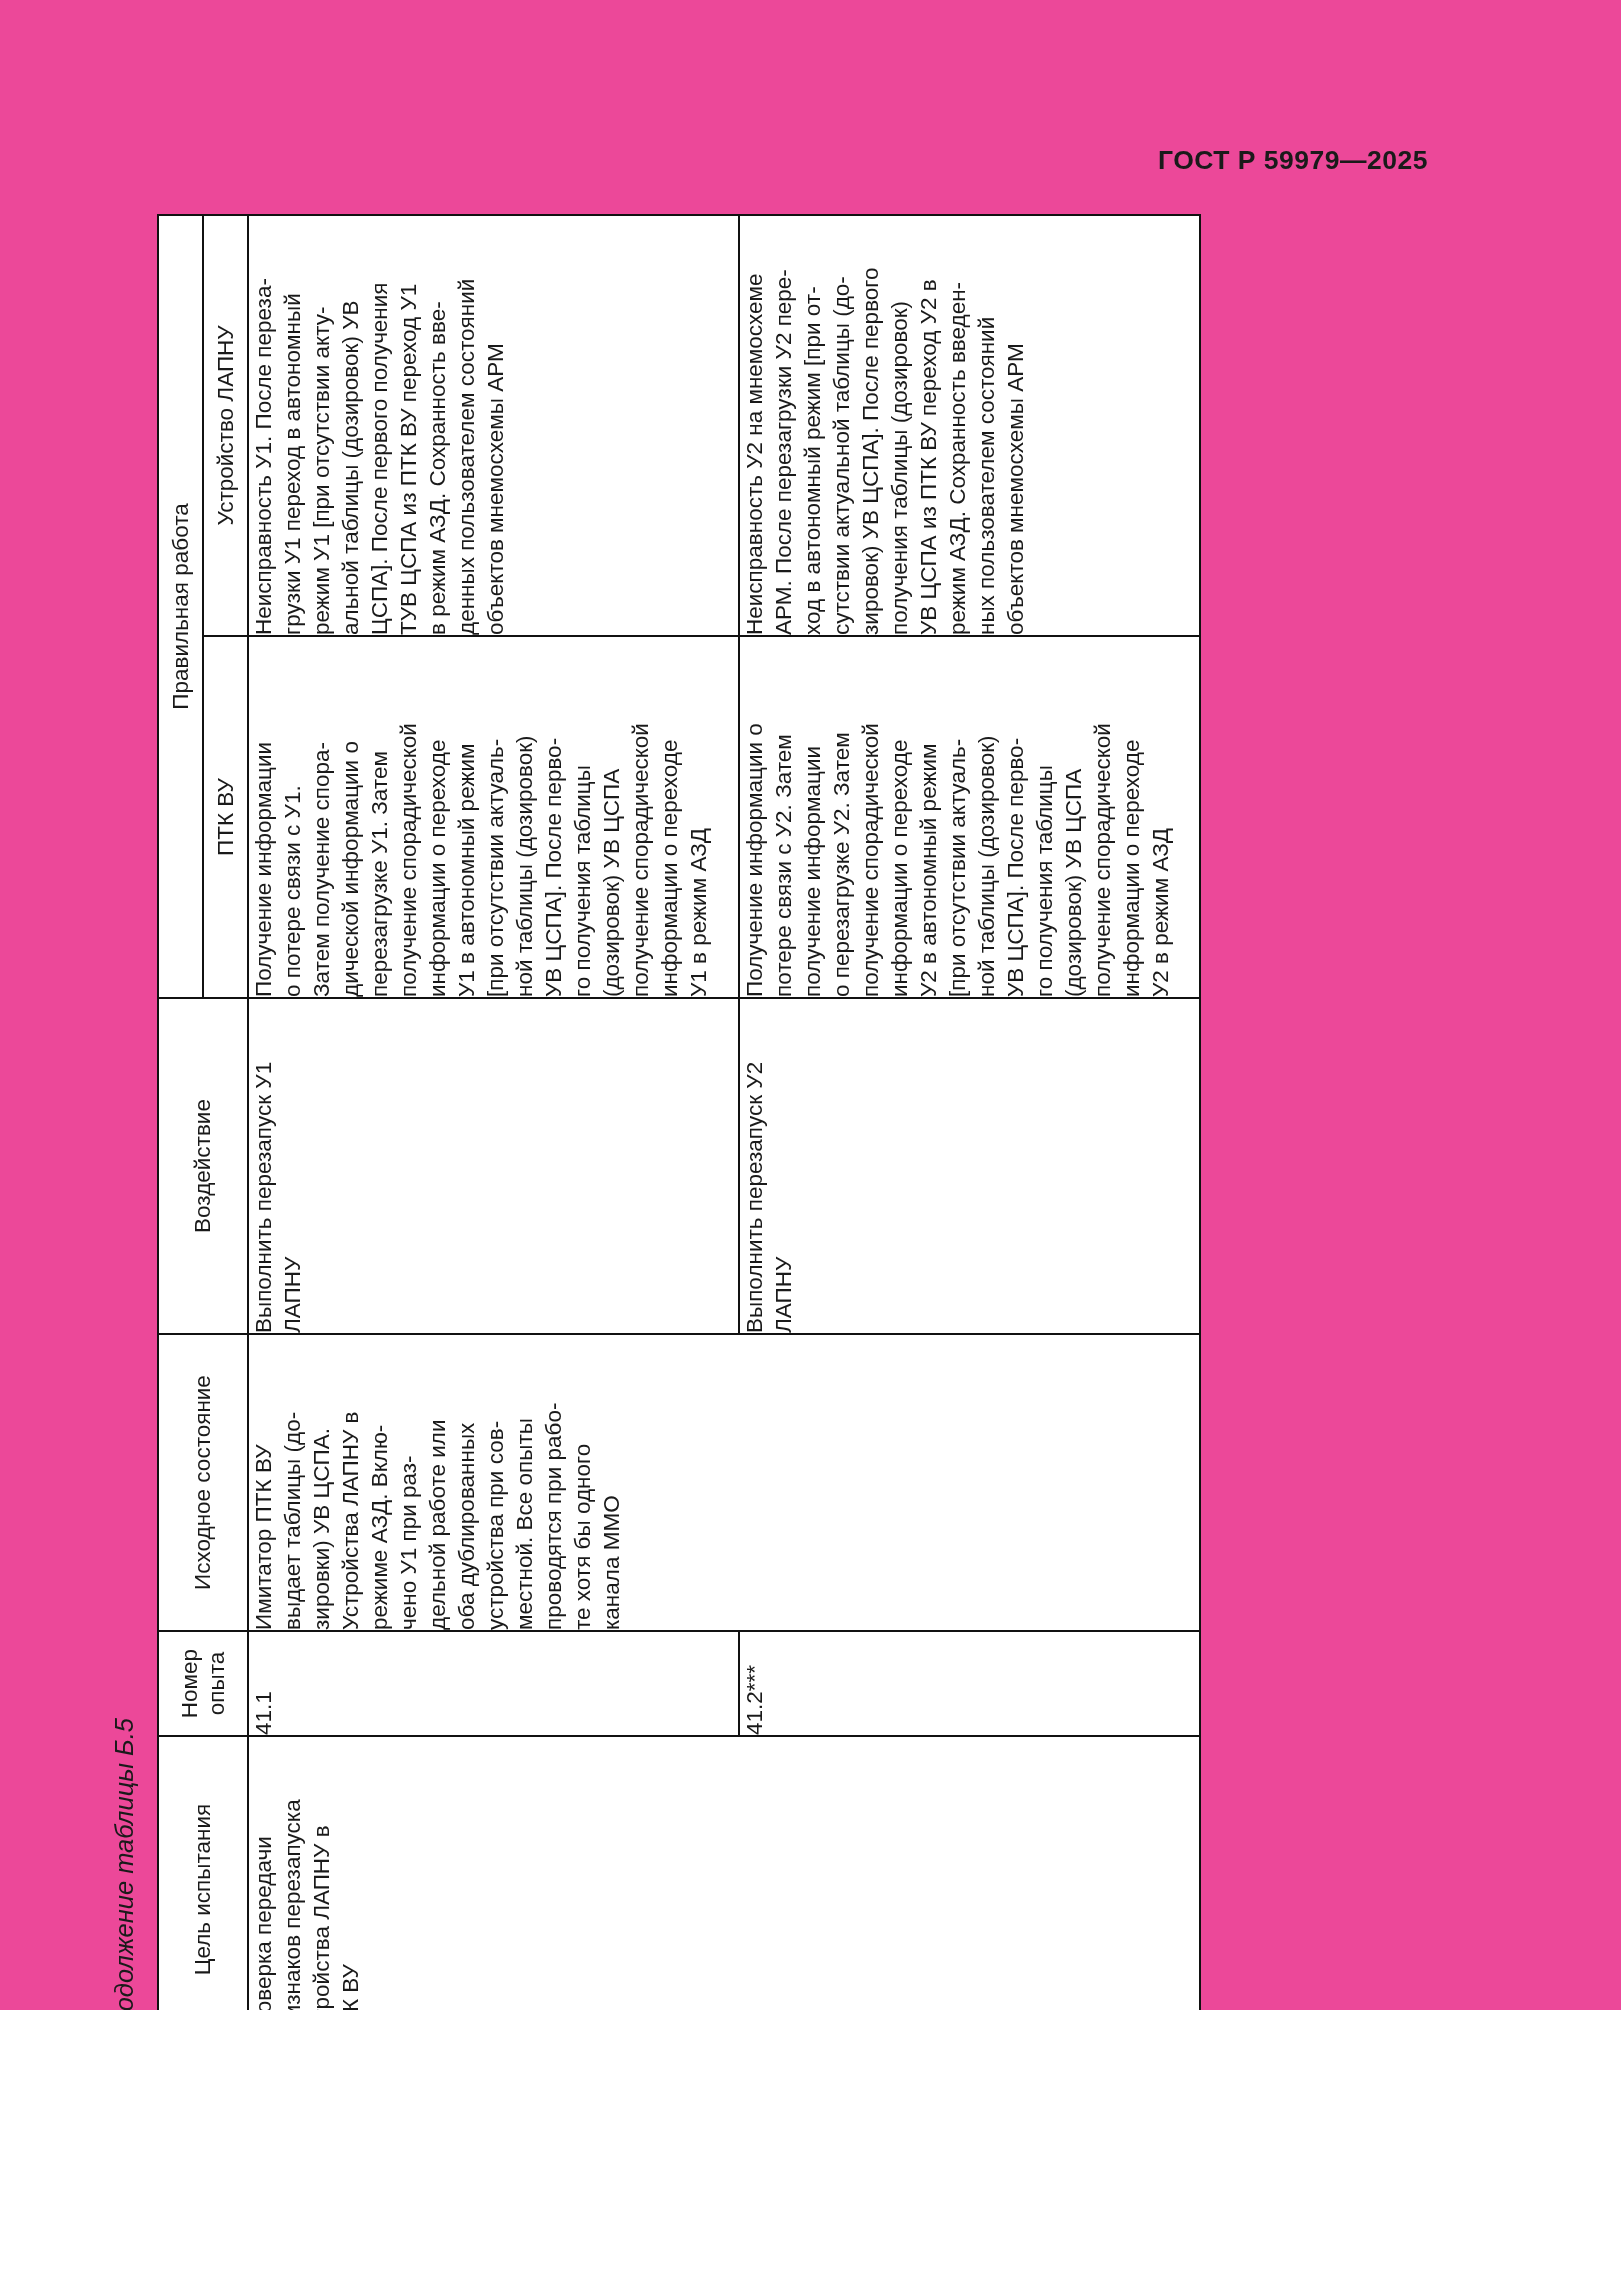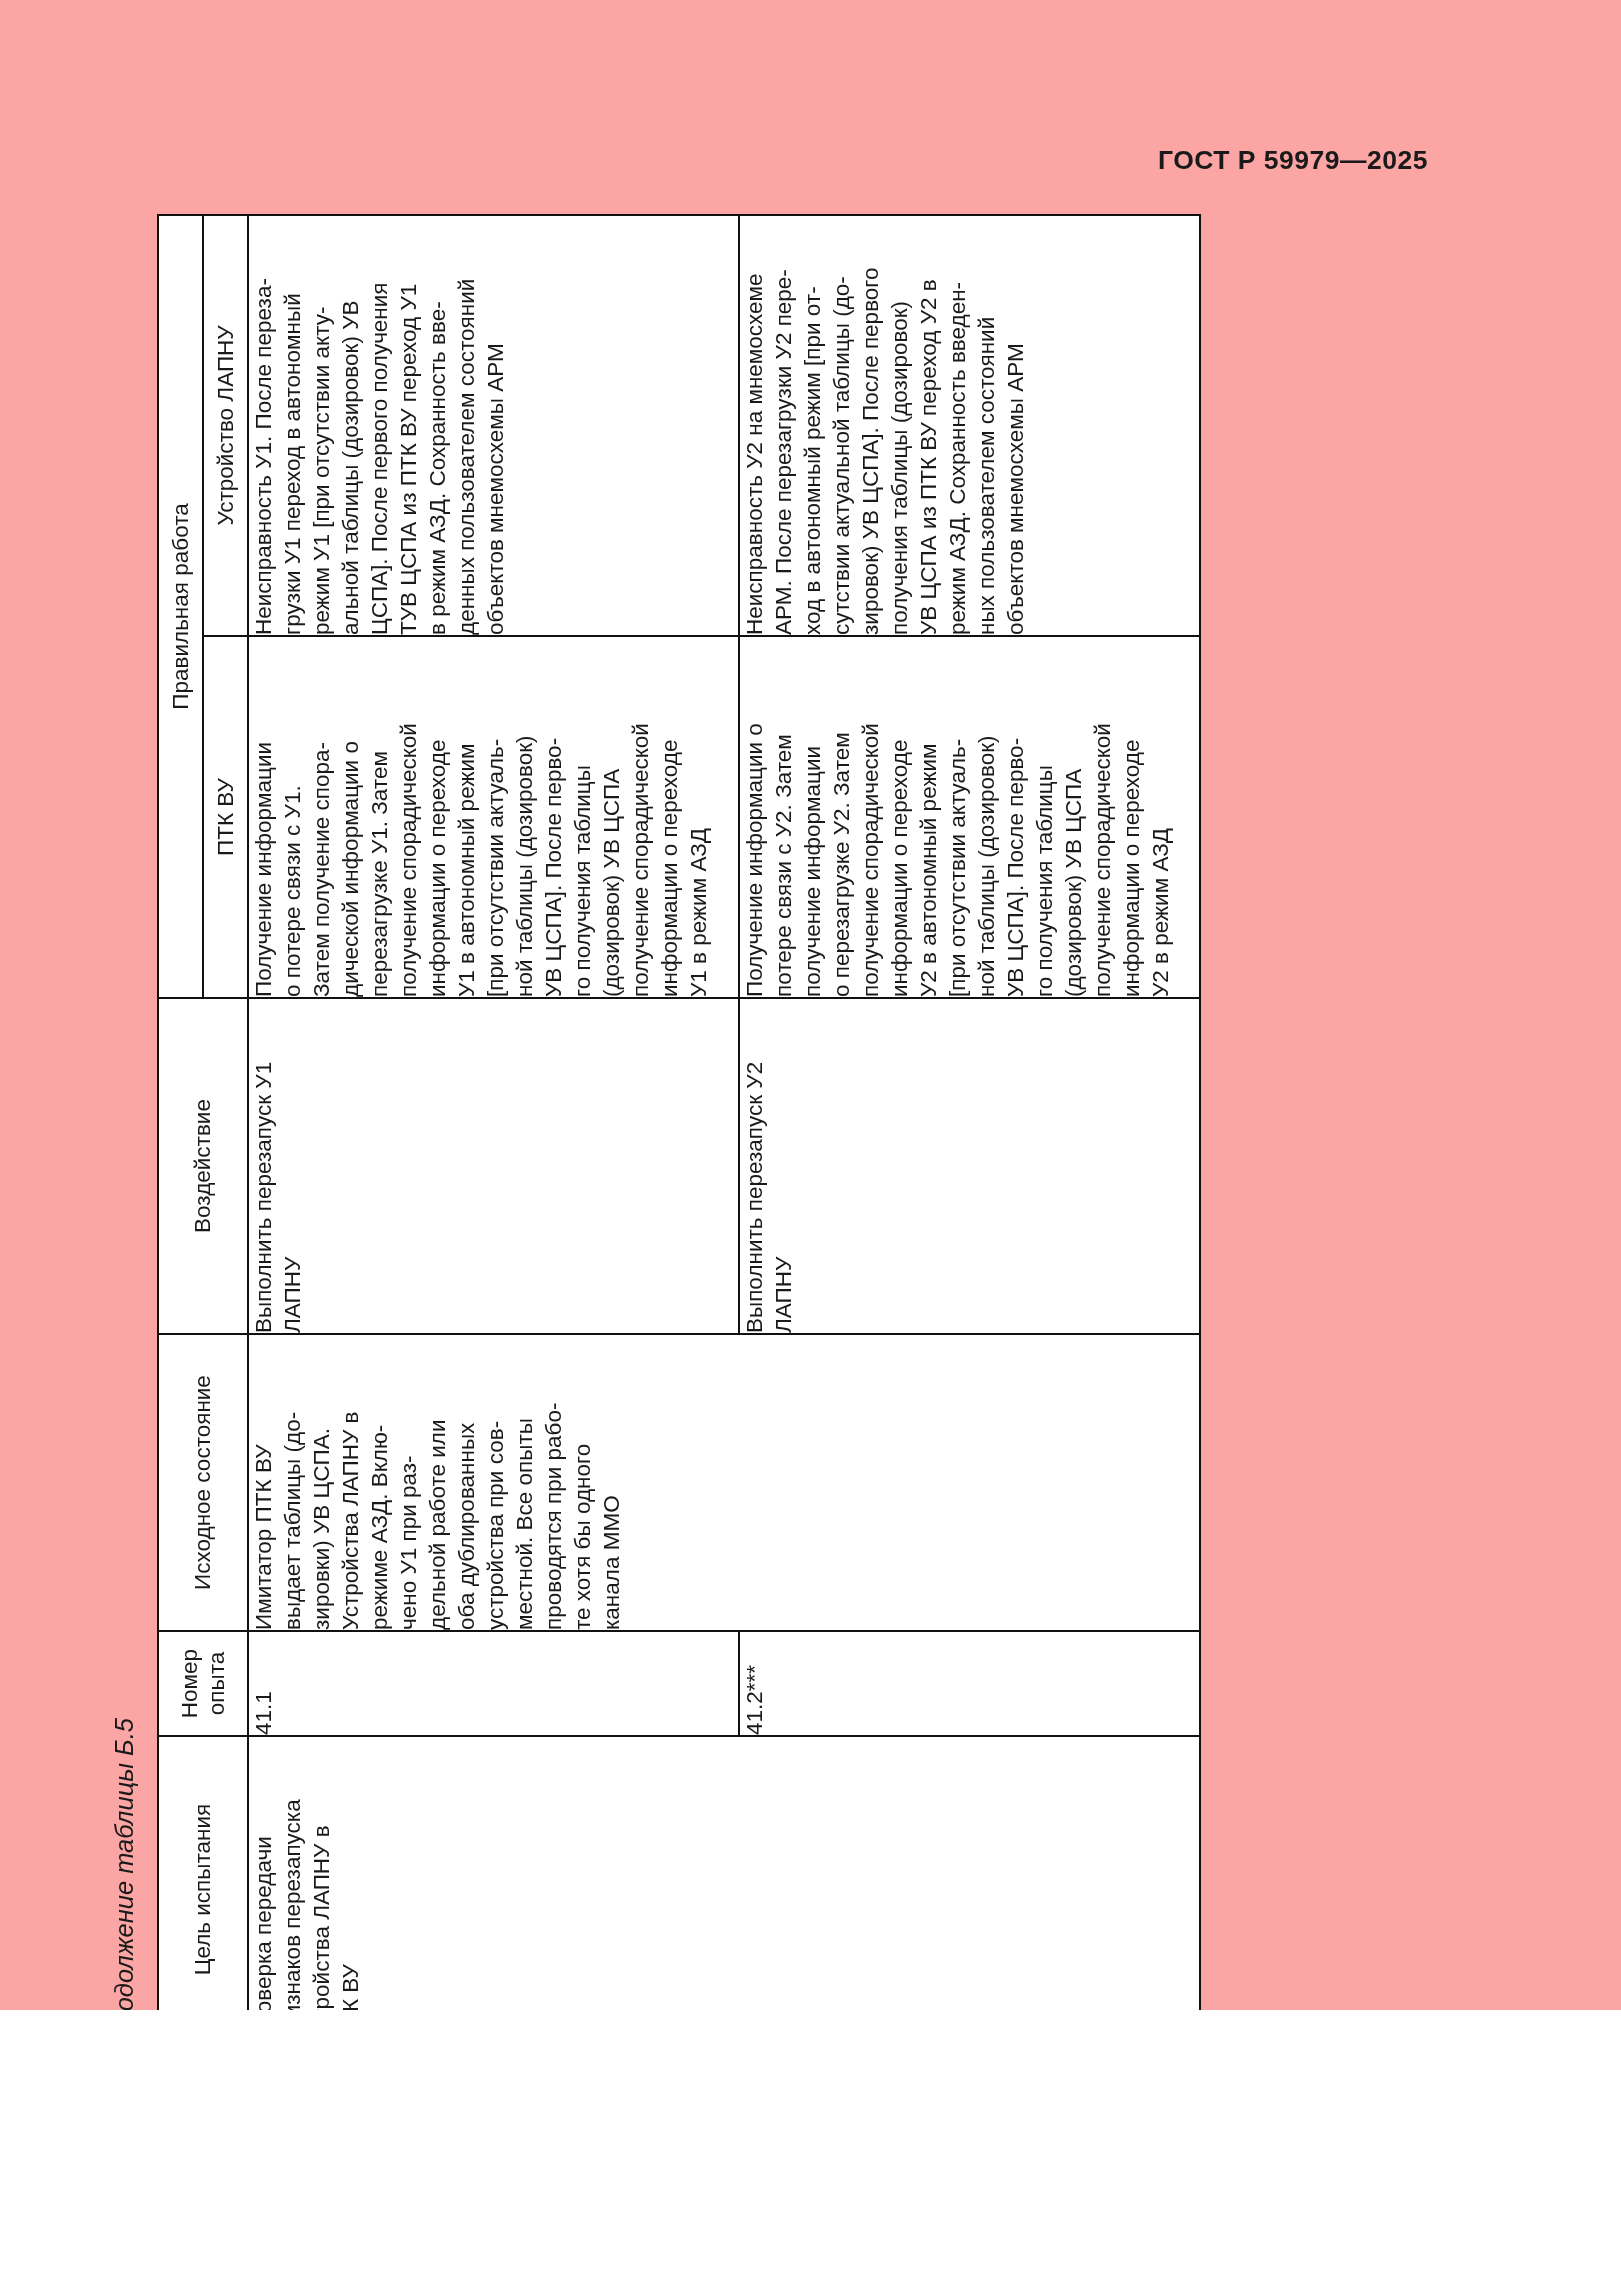--- a/index.html
+++ b/index.html
@@ -6,21 +6,21 @@
     margin: 0;
     padding: 0;
     background: #ffffff;
     font-family: "Liberation Sans", sans-serif;
     color: #1a1a1a;
   }
   #page {
     position: relative;
     width: 1621px;
     height: 2010px;
-    background: #fca5a5;
+    background: #ec4899;
     overflow: hidden;
   }
   
   .gost-header {
     position: absolute;
     left: 1158px;
     top: 145px;
     font-size: 26.5px;
     font-weight: bold;
     letter-spacing: 0.5px;

